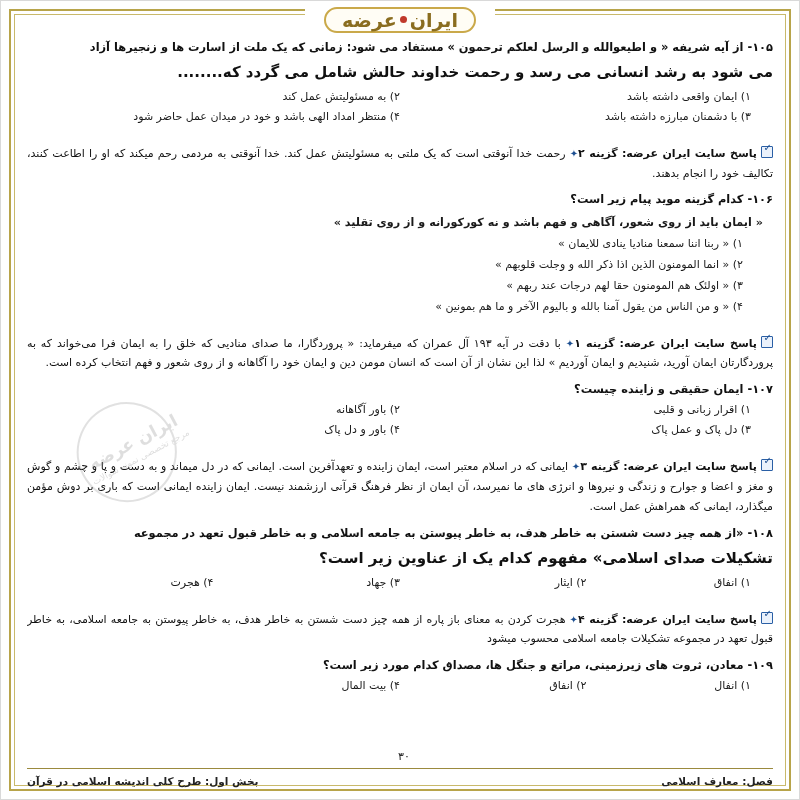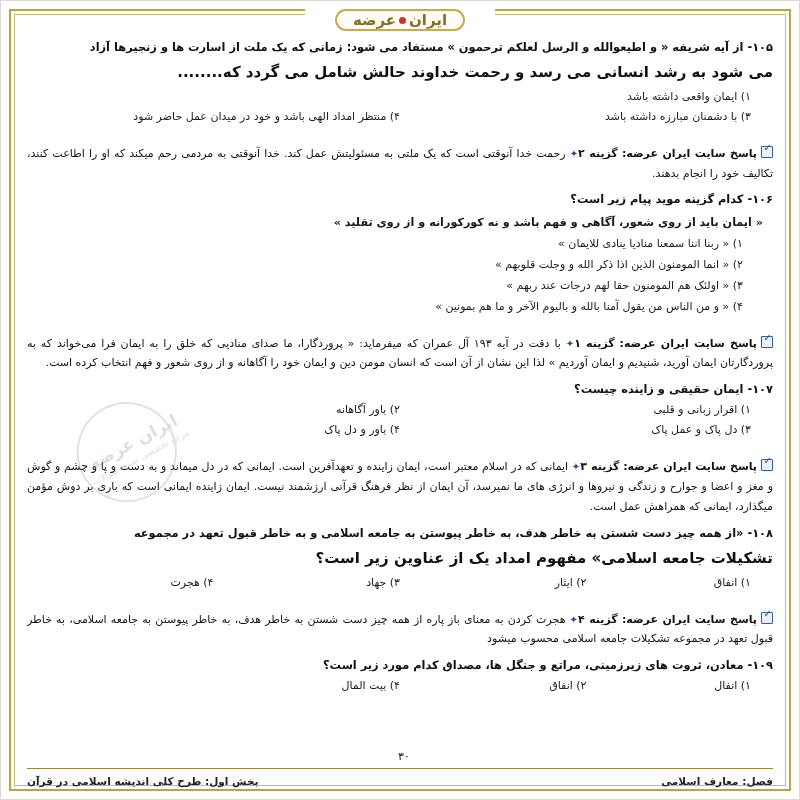--- a/index.html
+++ b/index.html
@@ -53,21 +53,21 @@
     display: flex;
     align-items: center;
     justify-content: center;
     gap: 3px;
     border: 2px solid #caa94a;
     border-radius: 13px;
     padding: 1px 16px;
     background: #fffdf5;
   }
   .logo-text {
-    font-size: 15px;
+    font-size: 19px;
     font-weight: bold;
     color: #8a6d1f;
     letter-spacing: 0px;
     line-height: 1.1;
   }
   .logo-dot {
     width: 7px;
     height: 7px;
     border-radius: 50%;
     background: #c0392b;
@@ -249,20 +249,21 @@
     <div class="wm-t1">ایران عرضه</div>
     <div class="wm-t2">مرجع تخصصی نمونه سوالات</div>
   </div>
 
   <div class="content">
 
     <div class="q-head first">۱۰۵- از آیه شریفه « و اطیعوالله و الرسل لعلکم ترحمون » مستفاد می شود: زمانی که یک ملت از اسارت ها و زنجیرها آزاد</div>
     <div class="q-cont">می شود به رشد انسانی می رسد و رحمت خداوند حالش شامل می گردد که........</div>
     <div class="opts">
       <div class="opt first">۱) ایمان واقعی داشته باشد</div>
+      <div class="opt">۲) به مسئولیتش عمل کند</div>
     </div>
     <div class="opts">
       <div class="opt first">۳) با دشمنان مبارزه داشته باشد</div>
       <div class="opt">۴) منتظر امداد الهی باشد و خود در میدان عمل حاضر شود</div>
     </div>
     <div class="answer">
       <span class="chk"></span><span class="lead">پاسخ سایت ایران عرضه:</span>
       <span class="opt-ref">گزینه ۲</span><span class="star">✦</span><span> رحمت خدا آنوقتی است که یک ملتی به مسئولیتش عمل کند. خدا آنوقتی به مردمی رحم میکند که او را اطاعت کنند، تکالیف خود را انجام بدهند.</span>
     </div>
 
@@ -287,21 +288,21 @@
     <div class="opts">
       <div class="opt first">۳) دل پاک و عمل پاک</div>
       <div class="opt">۴) باور و دل پاک</div>
     </div>
     <div class="answer">
       <span class="chk"></span><span class="lead">پاسخ سایت ایران عرضه:</span>
       <span class="opt-ref">گزینه ۳</span><span class="star">✦</span><span> ایمانی که در اسلام معتبر است، ایمان زاینده و تعهدآفرین است. ایمانی که در دل میماند و به دست و پا و چشم و گوش و مغز و اعضا و جوارح و زندگی و نیروها و انرژی های ما نمیرسد، آن ایمان از نظر فرهنگ قرآنی ارزشمند نیست. ایمان زاینده ایمانی است که باری بر دوش مؤمن میگذارد، ایمانی که همراهش عمل است.</span>
     </div>
 
     <div class="q-head">۱۰۸- «از همه چیز دست شستن به خاطر هدف، به خاطر پیوستن به جامعه اسلامی و به خاطر قبول تعهد در مجموعه</div>
-    <div class="q-cont">تشکیلات جامعه اسلامی» مفهوم امداد یک از عناوین زیر است؟</div>
+    <div class="q-cont">تشکیلات صدای اسلامی» مفهوم کدام یک از عناوین زیر است؟</div>
     <div class="opts">
       <div class="opt first" style="width:25%">۱) انفاق</div>
       <div class="opt" style="width:25%">۲) ایثار</div>
       <div class="opt" style="width:25%">۳) جهاد</div>
       <div class="opt" style="width:25%">۴) هجرت</div>
     </div>
     <div class="answer">
       <span class="chk"></span><span class="lead">پاسخ سایت ایران عرضه:</span>
       <span class="opt-ref">گزینه ۴</span><span class="star">✦</span><span> هجرت کردن به معنای باز پاره از همه چیز دست شستن به خاطر هدف، به خاطر پیوستن به جامعه اسلامی، به خاطر قبول تعهد در مجموعه تشکیلات جامعه اسلامی محسوب میشود</span>
     </div>

